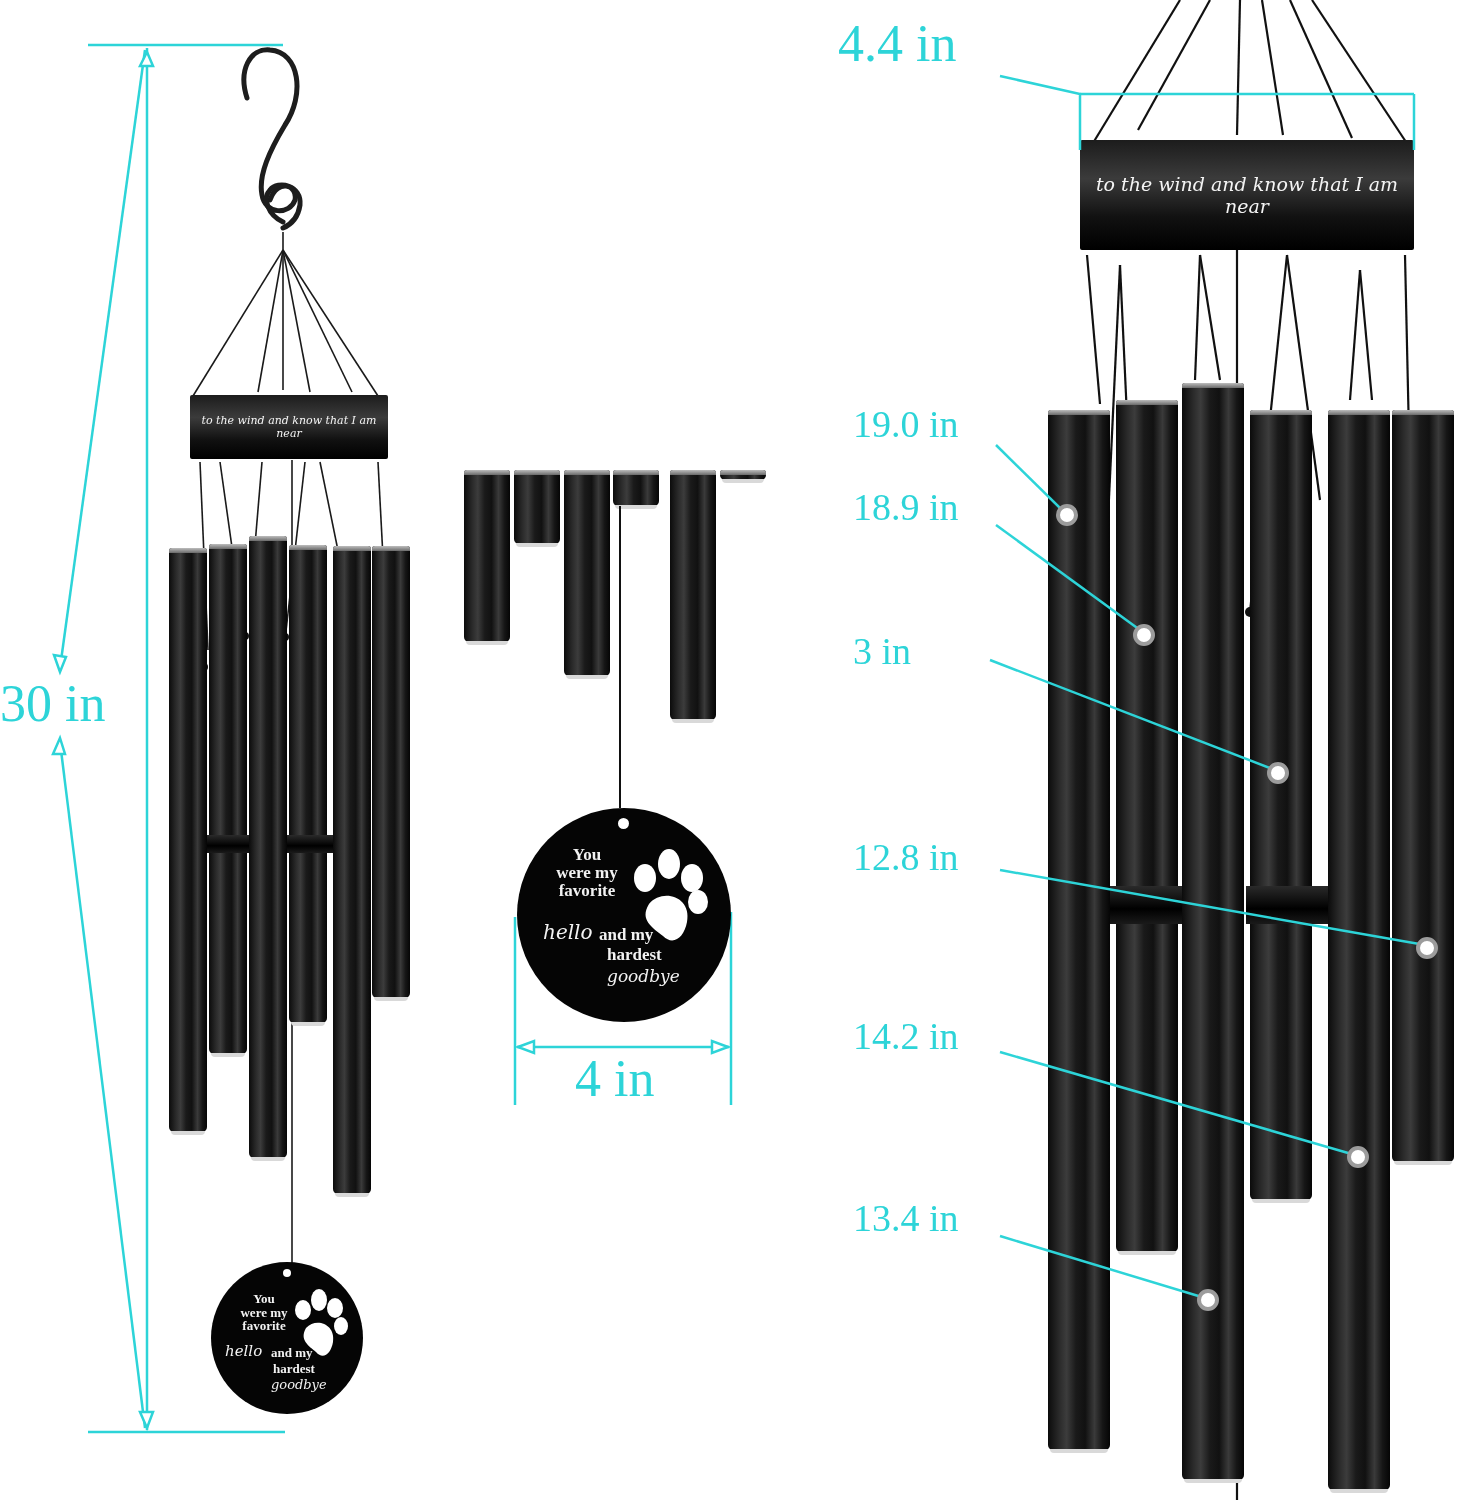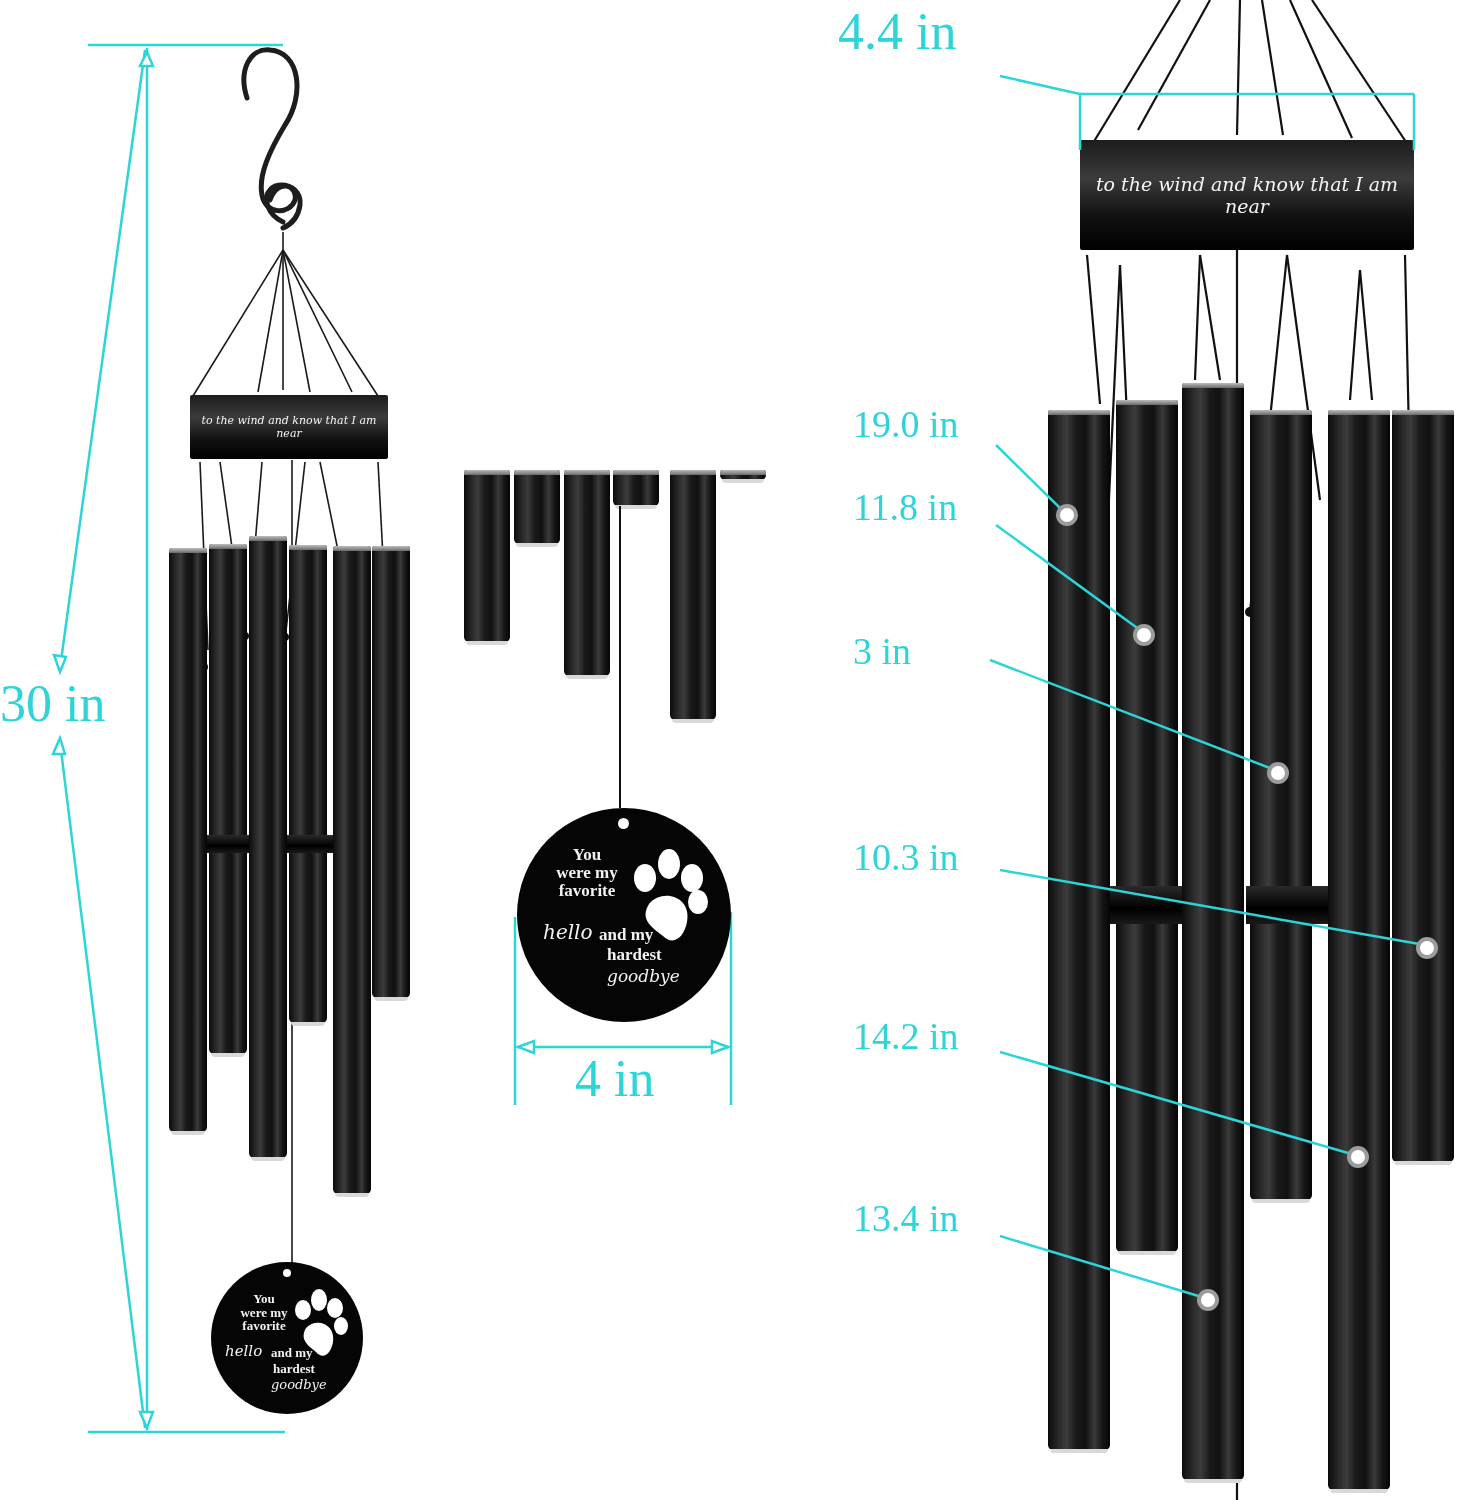--- a/index.html
+++ b/index.html
@@ -193,26 +193,26 @@
       <line x1="1080" y1="94" x2="1414" y2="94"></line>
       <line x1="1414" y1="94" x2="1414" y2="150"></line>
       <line x1="996" y1="445" x2="1062" y2="510"></line>
       <line x1="996" y1="525" x2="1140" y2="630"></line>
       <line x1="990" y1="660" x2="1275" y2="770"></line>
       <line x1="1000" y1="870" x2="1425" y2="945"></line>
       <line x1="1000" y1="1052" x2="1355" y2="1155"></line>
       <line x1="1000" y1="1236" x2="1205" y2="1298"></line>
     </g>
   </svg>
-  <div class="label lbl-big" style="left:838px;top:6px;font-family:Liberation Serif, serif;">4.4 in</div>
+  <div class="label lbl-big" style="left:838px;top:18px;font-family:Liberation Serif, serif;">4.4 in</div>
 
   <div class="label lbl-len" style="left:853px;top:405px;">19.0 in</div>
-  <div class="label lbl-len" style="left:853px;top:488px;">11.8 in</div>
+  <div class="label lbl-len" style="left:853px;top:488px;">18.9 in</div>
   <div class="label lbl-len" style="left:853px;top:632px;">3 in</div>
-  <div class="label lbl-len" style="left:853px;top:838px;">10.3 in</div>
+  <div class="label lbl-len" style="left:853px;top:838px;">12.8 in</div>
   <div class="label lbl-len" style="left:853px;top:1017px;">14.2 in</div>
   <div class="label lbl-len" style="left:853px;top:1199px;">13.4 in</div>
 
   <div class="marker" style="left:1056px;top:504px;"></div>
   <div class="marker" style="left:1133px;top:624px;"></div>
   <div class="marker" style="left:1267px;top:762px;"></div>
   <div class="marker" style="left:1416px;top:937px;"></div>
   <div class="marker" style="left:1347px;top:1146px;"></div>
   <div class="marker" style="left:1197px;top:1289px;"></div>
 </div>

